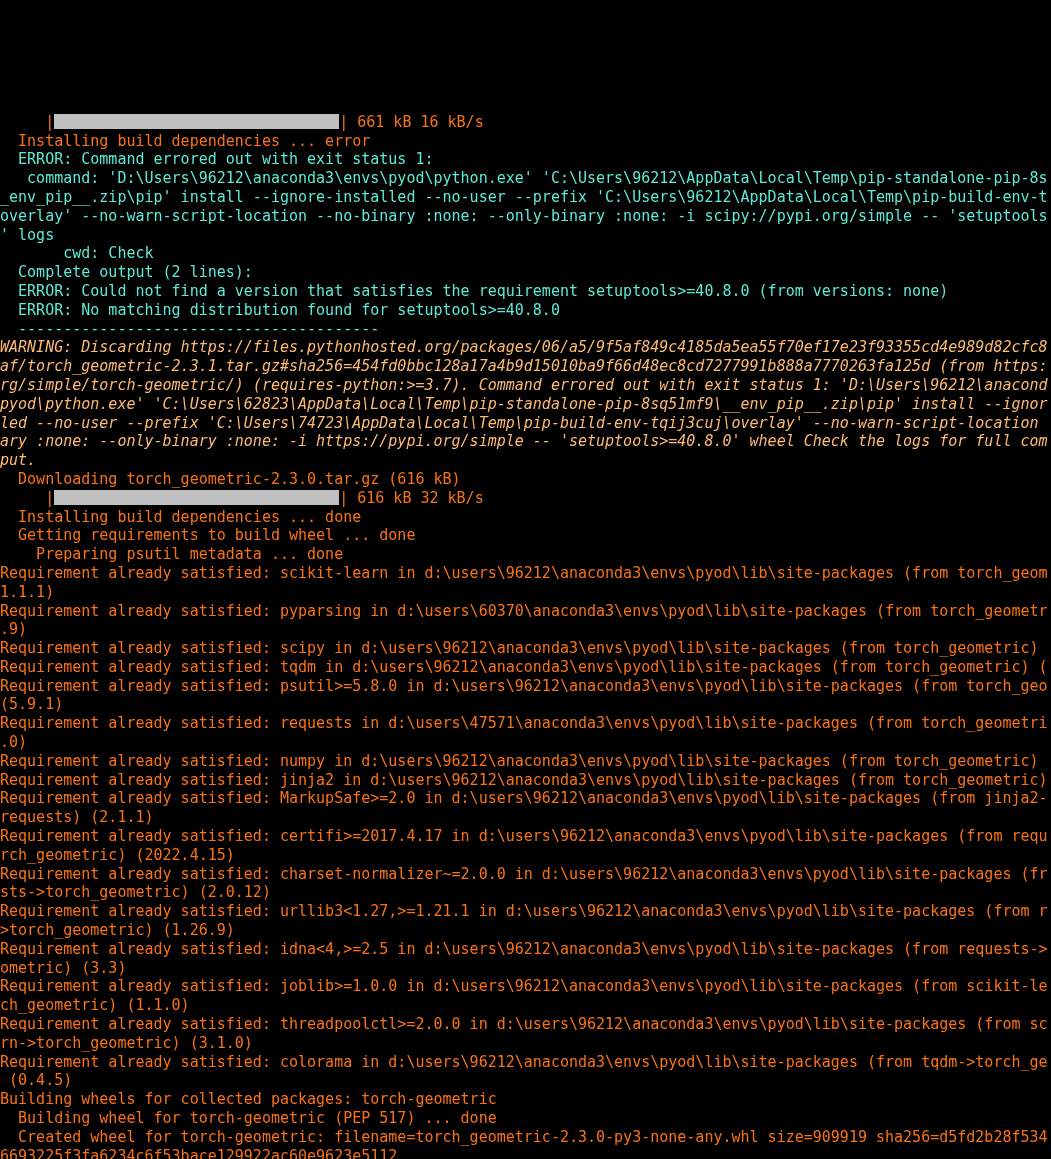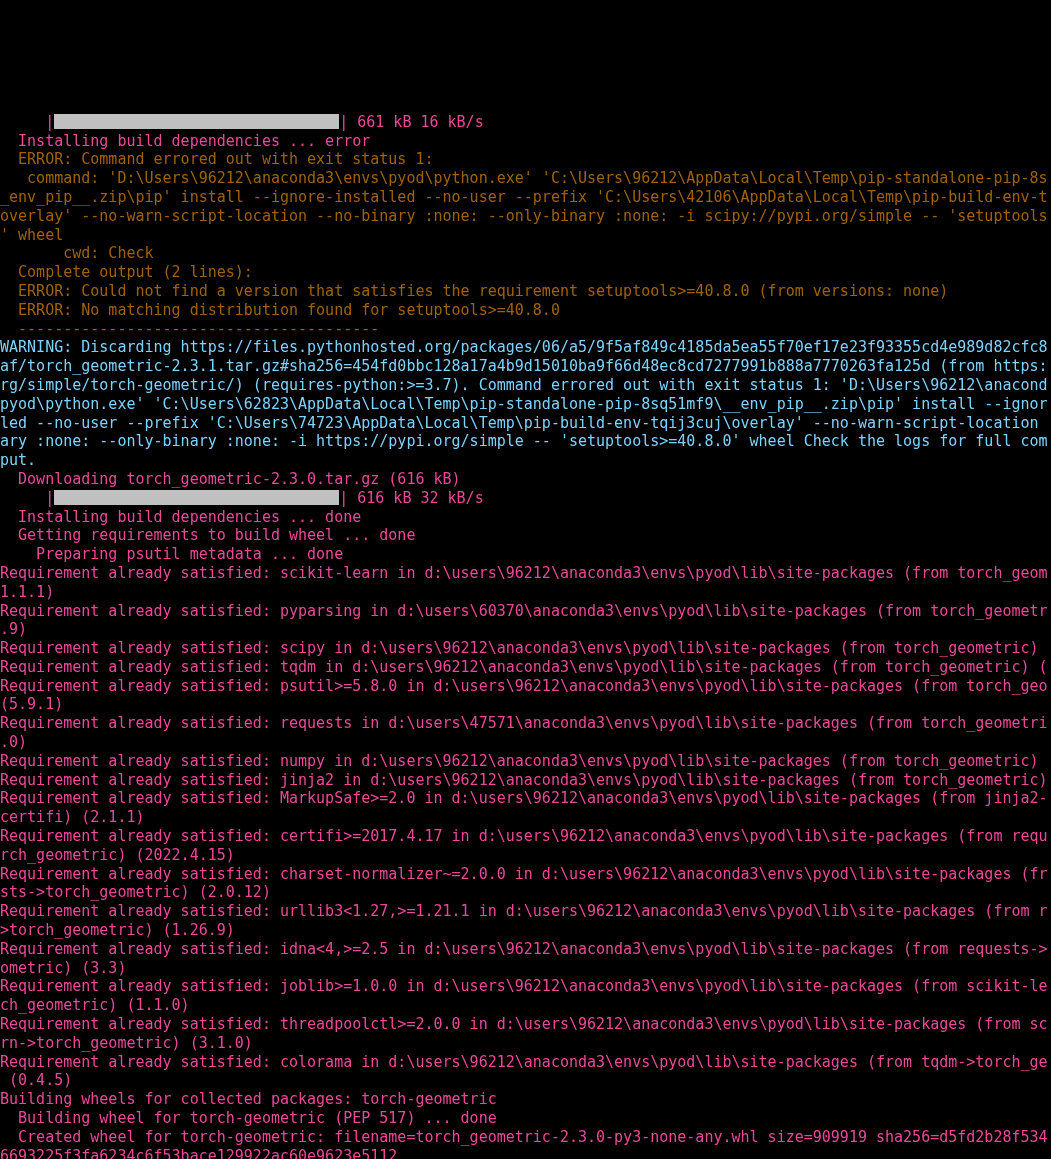--- a/index.html
+++ b/index.html
@@ -12,45 +12,45 @@
     font-family: "Consolas", "Menlo", "DejaVu Sans Mono", monospace;
     font-size: 15px;
     line-height: 18.8px;
     color: #d0d0d0;
     white-space: pre;
   }
   .term {
     padding: 0;
     margin: 0;
   }
-  .red { color: #a16207; }
-  .yellow { color: #7dd3fc; }
-  .white { color: #ec4899; }
+  .red { color: #5eead4; }
+  .yellow { color: #fdba74; font-style: italic; }
+  .white { color: #f97316; }
   .bar-fill {
     display: inline-block;
     background: #c0c0c0;
     height: 15px;
     margin-bottom: -2px;
   }
   
   .bar-fill.full { width: 285px; }
 </style>
 </head>
 <body>
 
 
 
 <div class="term">
 <span class="white"><span>     |</span><span class="bar-fill full"></span><span>| 661 kB 16 kB/s</span></span>
 <span class="white">  Installing build dependencies ... error</span>
 <span class="red">  ERROR: Command errored out with exit status 1:</span>
 <span class="red">   command: 'D:\Users\96212\anaconda3\envs\pyod\python.exe' 'C:\Users\96212\AppData\Local\Temp\pip-standalone-pip-8s</span>
-<span class="red">_env_pip__.zip\pip' install --ignore-installed --no-user --prefix 'C:\Users\42106\AppData\Local\Temp\pip-build-env-t</span>
+<span class="red">_env_pip__.zip\pip' install --ignore-installed --no-user --prefix 'C:\Users\96212\AppData\Local\Temp\pip-build-env-t</span>
 <span class="red">overlay' --no-warn-script-location --no-binary :none: --only-binary :none: -i scipy://pypi.org/simple -- 'setuptools</span>
-<span class="red">' wheel</span>
+<span class="red">' logs</span>
 <span class="red">       cwd: Check</span>
 <span class="red">  Complete output (2 lines):</span>
 <span class="red">  ERROR: Could not find a version that satisfies the requirement setuptools&gt;=40.8.0 (from versions: none)</span>
 <span class="red">  ERROR: No matching distribution found for setuptools&gt;=40.8.0</span>
 <span class="red">  ----------------------------------------</span>
 <span class="yellow">WARNING: Discarding https://files.pythonhosted.org/packages/06/a5/9f5af849c4185da5ea55f70ef17e23f93355cd4e989d82cfc8</span>
 <span class="yellow">af/torch_geometric-2.3.1.tar.gz#sha256=454fd0bbc128a17a4b9d15010ba9f66d48ec8cd7277991b888a7770263fa125d (from https:</span>
 <span class="yellow">rg/simple/torch-geometric/) (requires-python:&gt;=3.7). Command errored out with exit status 1: 'D:\Users\96212\anacond</span>
 <span class="yellow">pyod\python.exe' 'C:\Users\62823\AppData\Local\Temp\pip-standalone-pip-8sq51mf9\__env_pip__.zip\pip' install --ignor</span>
 <span class="yellow">led --no-user --prefix 'C:\Users\74723\AppData\Local\Temp\pip-build-env-tqij3cuj\overlay' --no-warn-script-location </span>
@@ -67,21 +67,21 @@
 <span class="white">.9)</span>
 <span class="white">Requirement already satisfied: scipy in d:\users\96212\anaconda3\envs\pyod\lib\site-packages (from torch_geometric) </span>
 <span class="white">Requirement already satisfied: tqdm in d:\users\96212\anaconda3\envs\pyod\lib\site-packages (from torch_geometric) (</span>
 <span class="white">Requirement already satisfied: psutil&gt;=5.8.0 in d:\users\96212\anaconda3\envs\pyod\lib\site-packages (from torch_geo</span>
 <span class="white">(5.9.1)</span>
 <span class="white">Requirement already satisfied: requests in d:\users\47571\anaconda3\envs\pyod\lib\site-packages (from torch_geometri</span>
 <span class="white">.0)</span>
 <span class="white">Requirement already satisfied: numpy in d:\users\96212\anaconda3\envs\pyod\lib\site-packages (from torch_geometric) </span>
 <span class="white">Requirement already satisfied: jinja2 in d:\users\96212\anaconda3\envs\pyod\lib\site-packages (from torch_geometric)</span>
 <span class="white">Requirement already satisfied: MarkupSafe&gt;=2.0 in d:\users\96212\anaconda3\envs\pyod\lib\site-packages (from jinja2-</span>
-<span class="white">certifi) (2.1.1)</span>
+<span class="white">requests) (2.1.1)</span>
 <span class="white">Requirement already satisfied: certifi&gt;=2017.4.17 in d:\users\96212\anaconda3\envs\pyod\lib\site-packages (from requ</span>
 <span class="white">rch_geometric) (2022.4.15)</span>
 <span class="white">Requirement already satisfied: charset-normalizer~=2.0.0 in d:\users\96212\anaconda3\envs\pyod\lib\site-packages (fr</span>
 <span class="white">sts-&gt;torch_geometric) (2.0.12)</span>
 <span class="white">Requirement already satisfied: urllib3&lt;1.27,&gt;=1.21.1 in d:\users\96212\anaconda3\envs\pyod\lib\site-packages (from r</span>
 <span class="white">&gt;torch_geometric) (1.26.9)</span>
 <span class="white">Requirement already satisfied: idna&lt;4,&gt;=2.5 in d:\users\96212\anaconda3\envs\pyod\lib\site-packages (from requests-&gt;</span>
 <span class="white">ometric) (3.3)</span>
 <span class="white">Requirement already satisfied: joblib&gt;=1.0.0 in d:\users\96212\anaconda3\envs\pyod\lib\site-packages (from scikit-le</span>
 <span class="white">ch_geometric) (1.1.0)</span>

